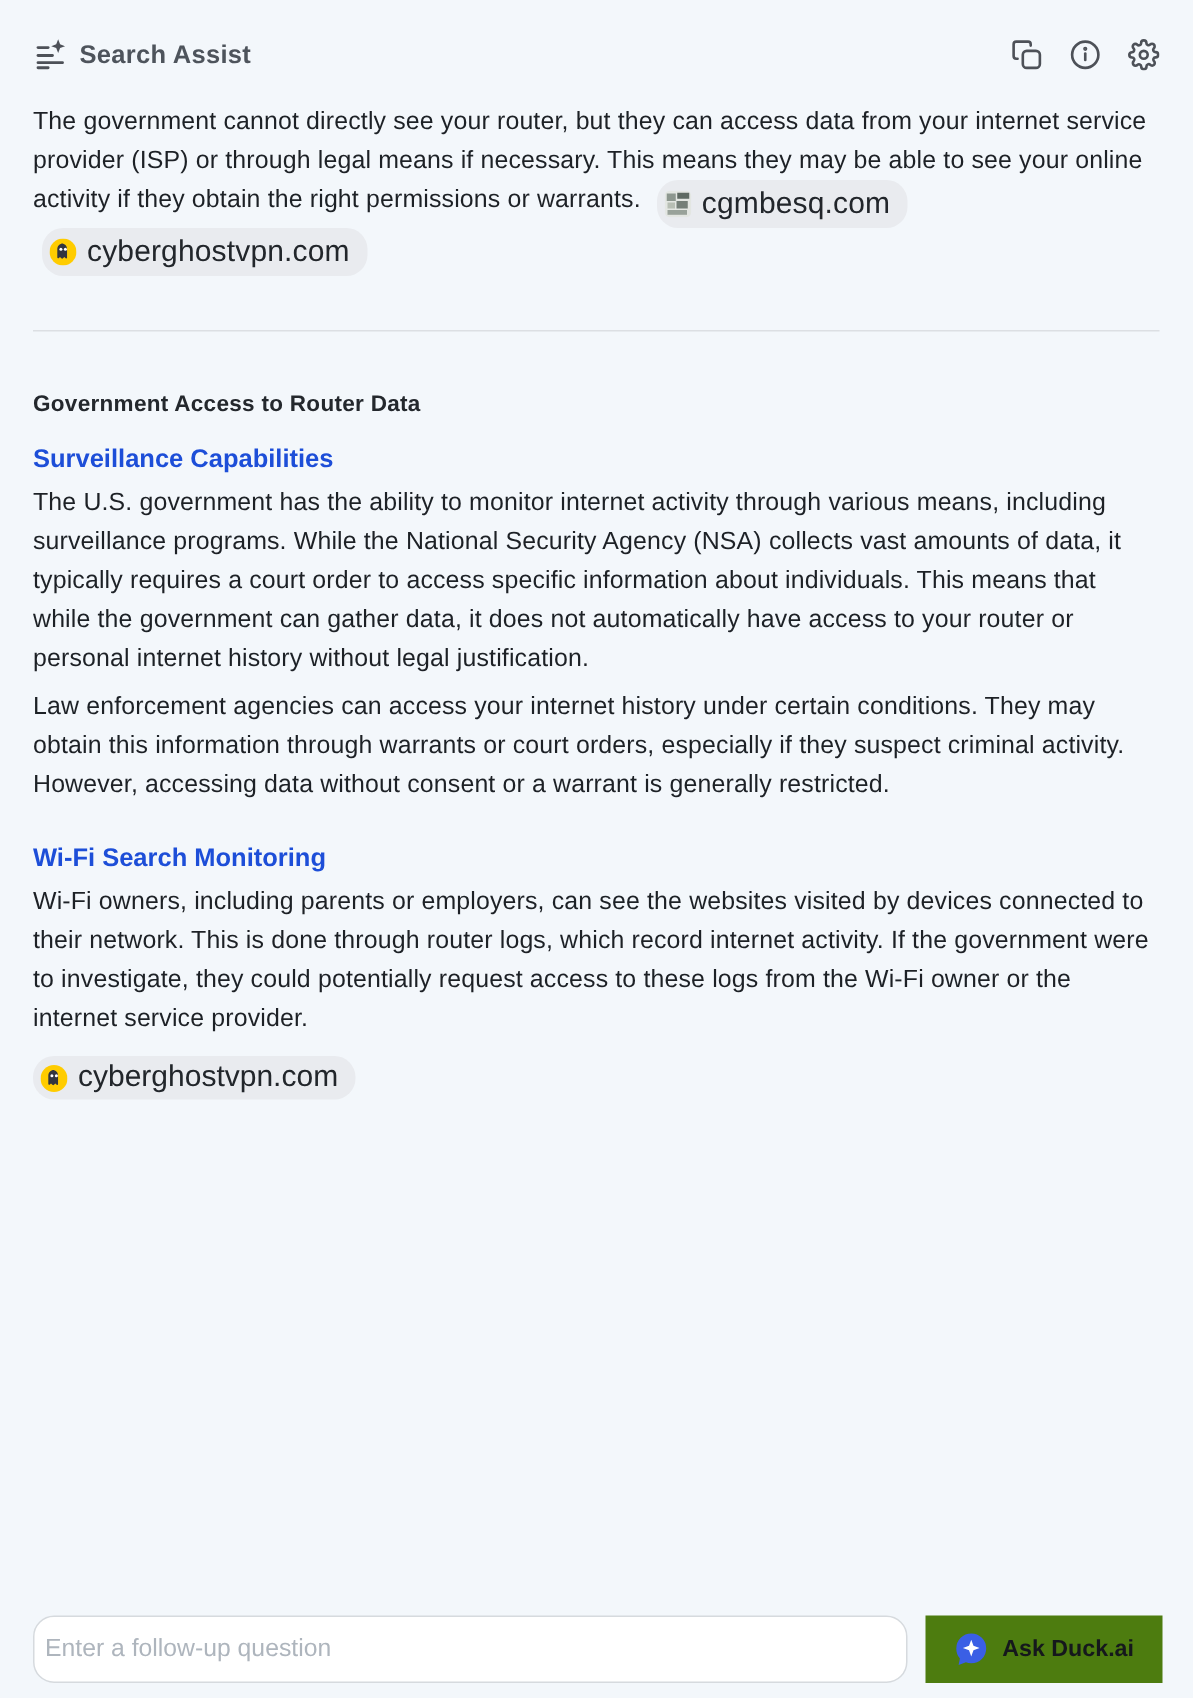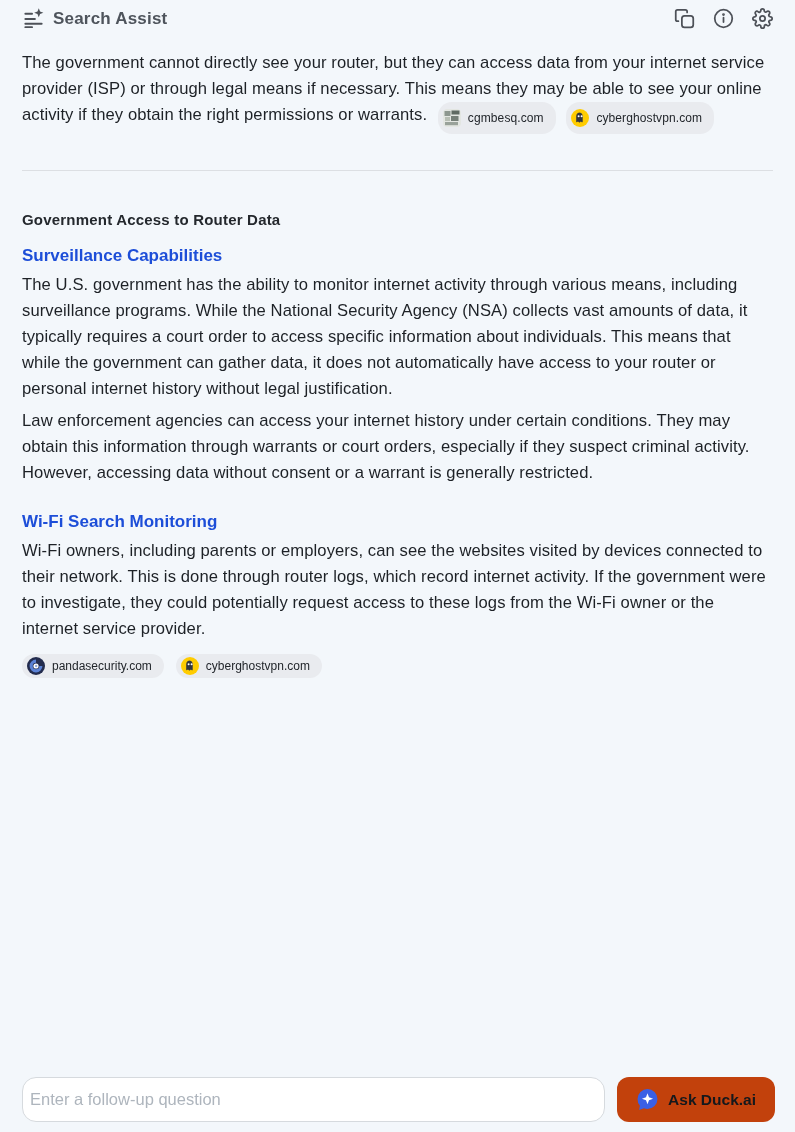--- a/index.html
+++ b/index.html
@@ -8,40 +8,40 @@
     width:795px; height:1132px;
     background:#f3f7fb;
     font-family:"Liberation Sans", sans-serif;
     color:#1d2126;
     position:relative;
     overflow:hidden;
   }
   .page { padding:0 22px; }
 
   
-  .header { display:flex; align-items:center; padding:7px 0 12px; }
+  .header { display:flex; align-items:center; padding:25px 0 12px; }
   .header-left { display:flex; align-items:center; gap:8px; }
   .header-title { font-size:17px; font-weight:600; color:#4e545c; letter-spacing:.2px; }
   .header-actions { margin-left:auto; display:flex; gap:18px; align-items:center; }
   .icon-btn { background:none; border:none; padding:0; cursor:pointer; line-height:0; }
   .icon-btn svg { width:21px; height:21px; }
 
   
   .para {
     font-size:16.6px; line-height:26px; letter-spacing:.1px;
     color:#1d2126; margin:6px 0 0;
   }
   .intro-para { margin-top:8px; }
 
   
   .chip {
     display:inline-flex; align-items:center; gap:7px;
     background:#e9ebef; border-radius:14px;
     padding:3px 12px 3px 5px;
-    font-size:12px; color:#22262b;
+    font-size:20px; color:#22262b;
     cursor:pointer; white-space:nowrap;
   }
   .inline-chip { vertical-align:-7px; margin-left:6px; }
   .favicon { width:18px; height:18px; border-radius:50%; flex:0 0 auto; }
 
   .divider { border:none; border-top:1px solid #dcdfe3; margin:36px 0 0; }
 
   h2.article-title { font-size:15px; font-weight:700; color:#24282d; margin:40px 0 0; letter-spacing:.2px; }
   h3.section-heading { font-size:17px; font-weight:700; color:#1d4ed8; margin:26px 0 0; }
   h3.first { margin-top:18px; }
@@ -56,21 +56,21 @@
   .followup-input {
     flex:1; height:45px;
     border:1px solid #d6dade; border-radius:14px;
     background:#ffffff; padding:0 7px;
     font-family:"Liberation Sans", sans-serif;
     font-size:16.5px; color:#1d2126; outline:none;
   }
   .followup-input::placeholder { color:#aeb5bd; }
   .ask-btn {
     display:flex; align-items:center; gap:9px;
-    background:#c2410c; border:none; border-radius:12px;
+    background:#4d7c0f; border:none; border-radius:0;
     padding:0 19px; cursor:pointer;
     font-family:"Liberation Sans", sans-serif;
     font-size:15.5px; font-weight:700; color:#15181c;
   }
   .ask-btn svg { width:23px; height:23px; }
 </style>
 </head>
 <body>
 
 <div class="page">
@@ -155,31 +155,20 @@
   <div>
     <h3 class="section-heading">Wi-Fi Search Monitoring</h3>
     <p class="para">Wi-Fi owners, including parents or employers, can see the websites visited by devices connected to their network. This is done through router logs, which record internet activity. If the government were to investigate, they could potentially request access to these logs from the Wi-Fi owner or the internet service provider.</p>
   </div>
 
 
   <div class="sources-row">
     <span class="chip">
       <span class="favicon" style="line-height:0;">
         <svg width="18" height="18" viewBox="0 0 18 18">
-          <circle cx="9" cy="9" r="9" fill="#232c4e"></circle>
-          <path d="M9 2.6a6.4 6.4 0 1 0 6.4 6.4h-3.1A3.3 3.3 0 1 1 9 5.7z" fill="#5b82d6"></path>
-          <circle cx="9" cy="9" r="2.6" fill="#ffffff"></circle>
-          <circle cx="9.2" cy="9" r="1.2" fill="#8aa6e0"></circle>
-        </svg>
-      </span>
-      <span>pandasecurity.com</span>
-    </span>
-    <span class="chip">
-      <span class="favicon" style="line-height:0;">
-        <svg width="18" height="18" viewBox="0 0 18 18">
           <circle cx="9" cy="9" r="9" fill="#ffcc00"></circle>
           <path d="M9 3.4c-2.3 0-3.8 1.7-3.8 3.9v5.4c0 .5.5.7.9.4l.9-.7.9.8c.3.3.8.3 1.1 0l.9-.8.9.8c.4.3.9.1.9-.4V7.3c.1-2.2-1.4-3.9-3.7-3.9z" fill="#33363f"></path>
           <circle cx="7.6" cy="7.2" r="1" fill="#ffffff"></circle>
           <circle cx="10.6" cy="7.2" r="1" fill="#ffffff"></circle>
         </svg>
       </span>
       <span>cyberghostvpn.com</span>
     </span>
   </div>
 

